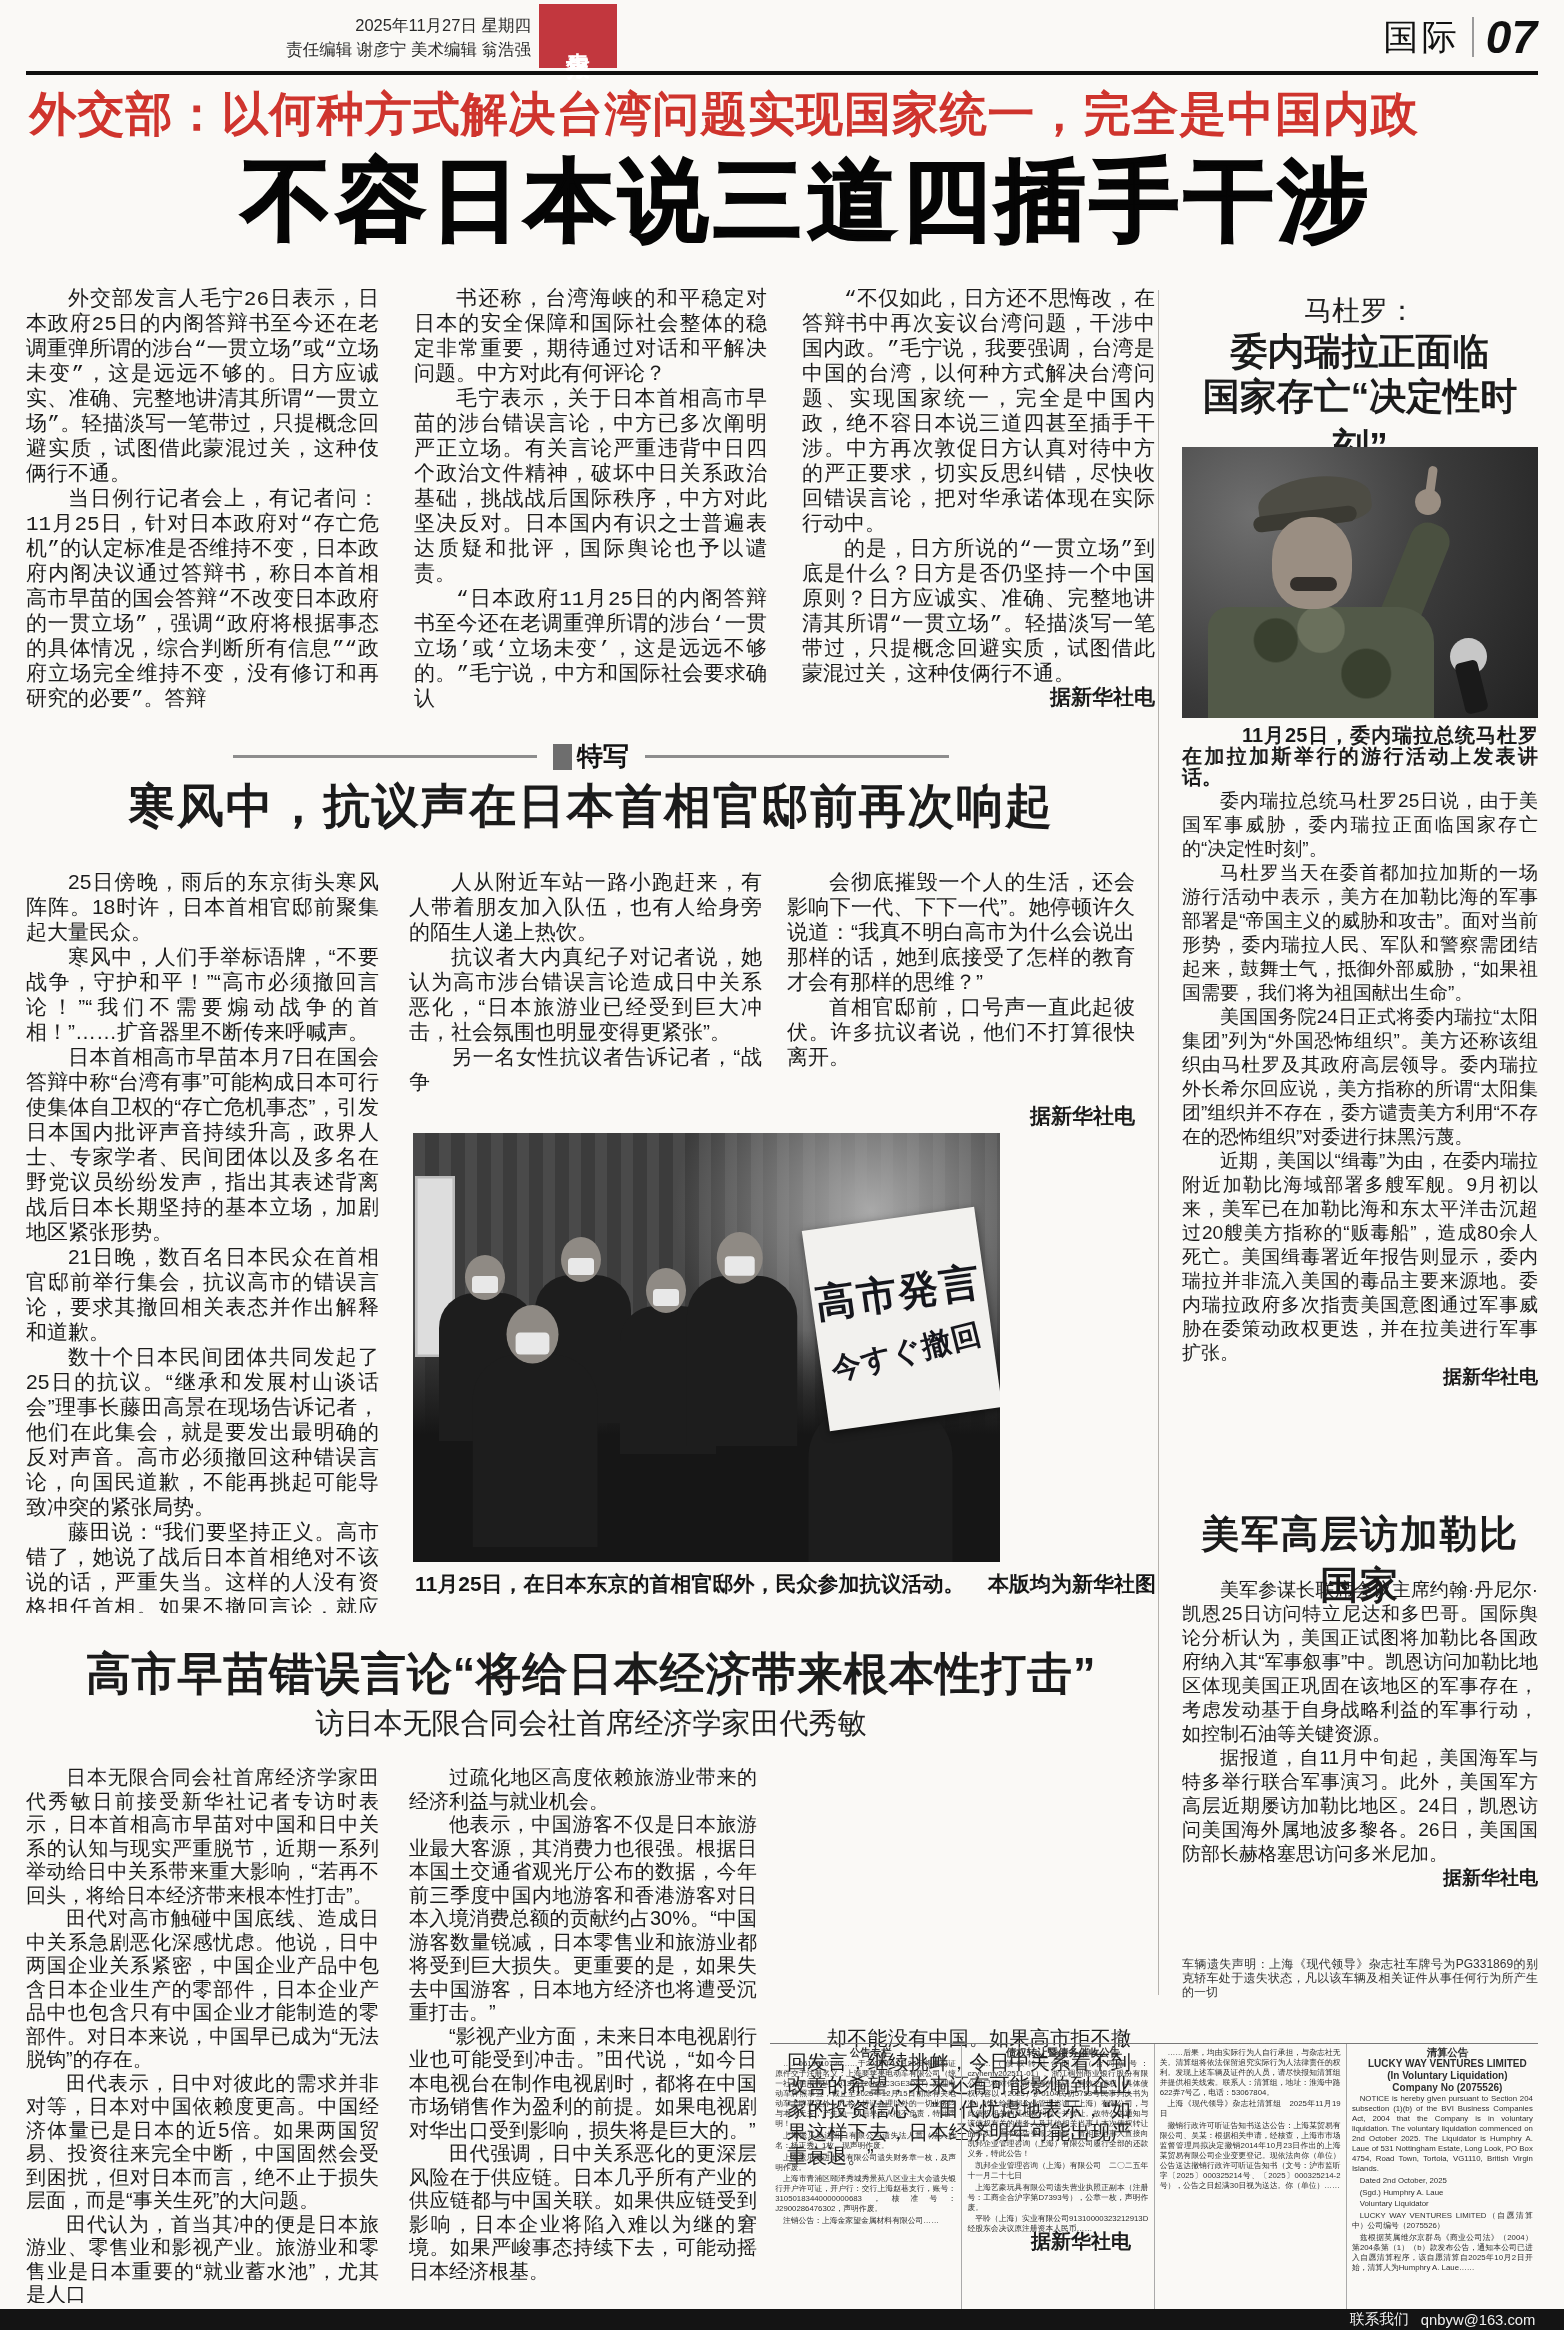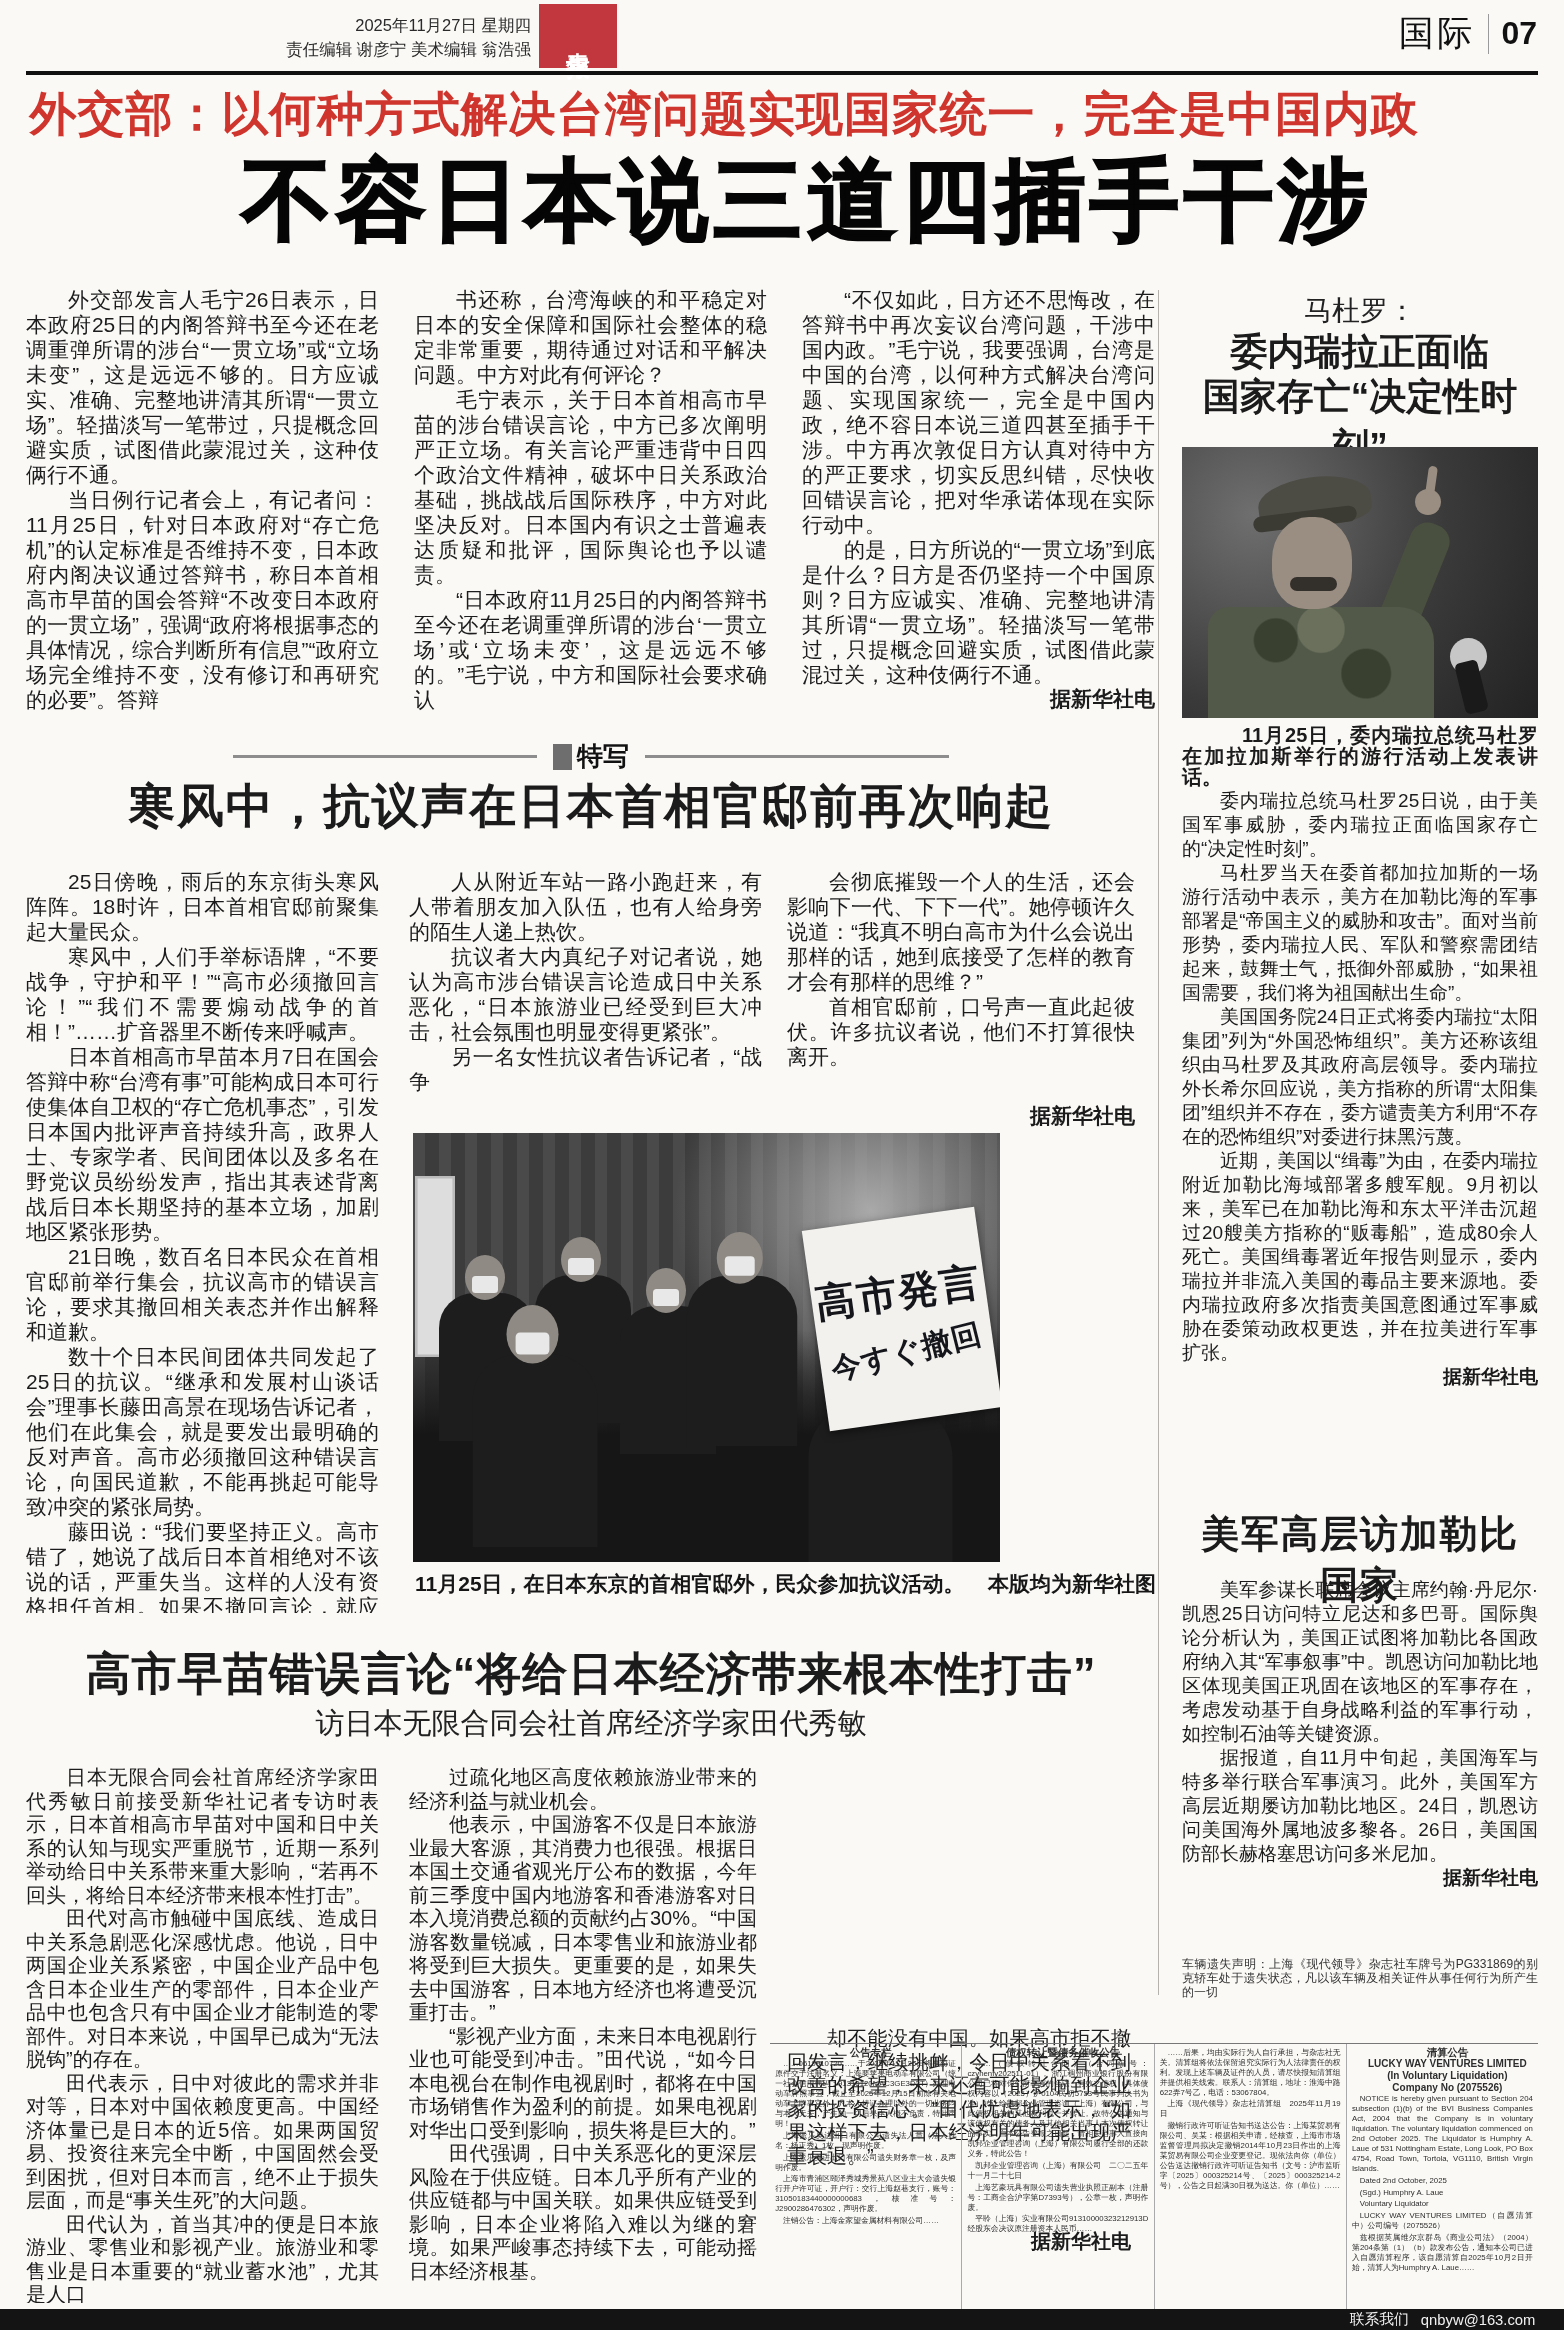--- a/index.html
+++ b/index.html
@@ -10,30 +10,30 @@
 
   
   .mh-text{left:122px;top:14px;width:409px;text-align:right;font-size:16.5px;line-height:23.5px;color:#2a2a2a;}
   .mh-logo{left:539px;top:4.3px;width:78px;height:64px;background:#c2373e;color:#fff;
            display:flex;align-items:center;justify-content:center;
            font-family:"Liberation Serif",serif;font-weight:700;font-size:23.5px;
            writing-mode:vertical-rl;letter-spacing:1.7px;}
   .mh-right{right:28px;top:10.4px;display:flex;align-items:center;gap:12px;}
   .mh-section{font-size:35px;letter-spacing:3.5px;color:#111;}
   .mh-div{width:1.7px;height:40px;background:#9a9a9a;}
-  .mh-page{font-size:32px;font-weight:800;color:#111;}
+  .mh-page{font-size:46px;font-weight:800;color:#111;font-style:italic;}
   .mh-rule{left:26px;top:71px;width:1512px;height:4.3px;background:#101010;}
 
   
   .kicker{left:29.6px;top:83px;width:1512px;font-size:47px;font-weight:600;letter-spacing:0.9px;color:#cf342d;white-space:nowrap;}
   .mainhead{left:0;top:141px;width:1565px;text-align:center;font-size:89px;font-weight:900;
             letter-spacing:5.2px;color:#050505;padding-left:25px;-webkit-text-stroke:2.2px #050505;}
 
   
-  .cols{display:flex;gap:35px;}
+  .cols{display:flex;gap:35px;font-family:Liberation Mono, monospace;}
   .bcol{font-size:21px;line-height:25px;text-align:justify;overflow:hidden;color:#1c1c1c;}
   .bcol p,.list p{margin:0;text-indent:2em;}
   .col-credit{position:absolute;right:0;bottom:1.7px;background:#faf9f6;padding-left:12px;font-weight:700;font-size:21px;}
   .credit-line{text-align:right;font-weight:700;}
 
   .lead-cols{left:26px;top:287px;width:1130px;}
   .lead-cols .bcol{width:353px;height:426px;}
 
   
   .vdiv{left:1158px;top:290px;width:0.9px;height:1705px;background:#b5b2ad;}

